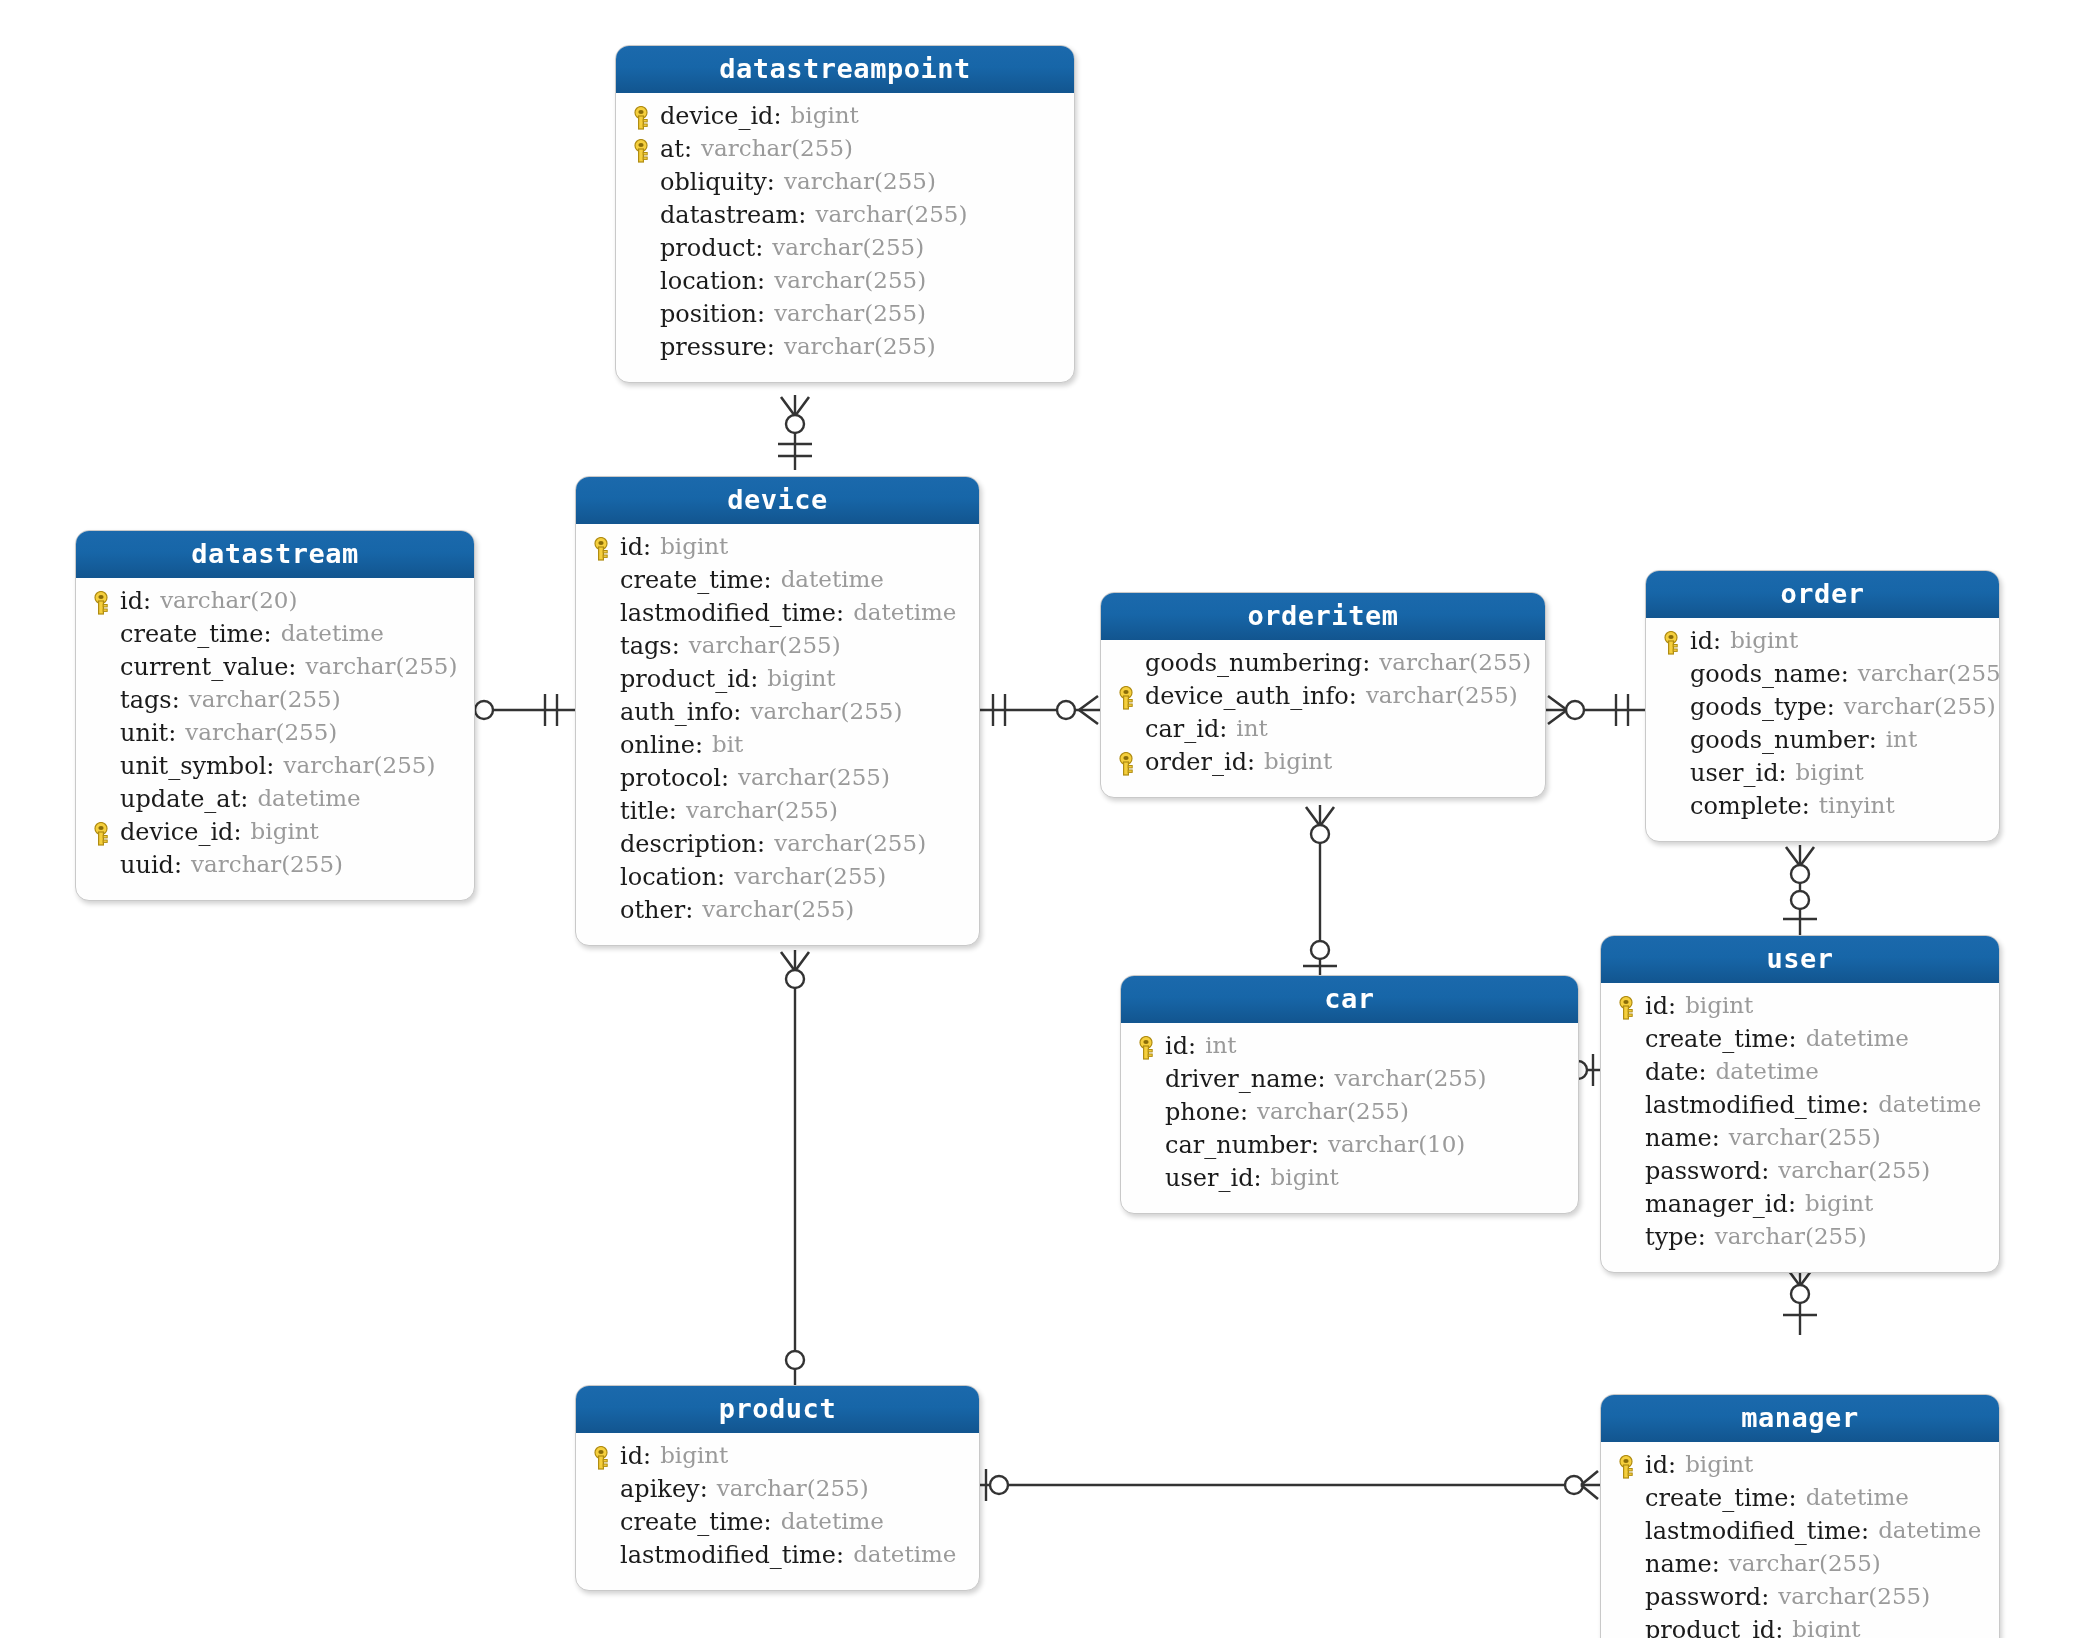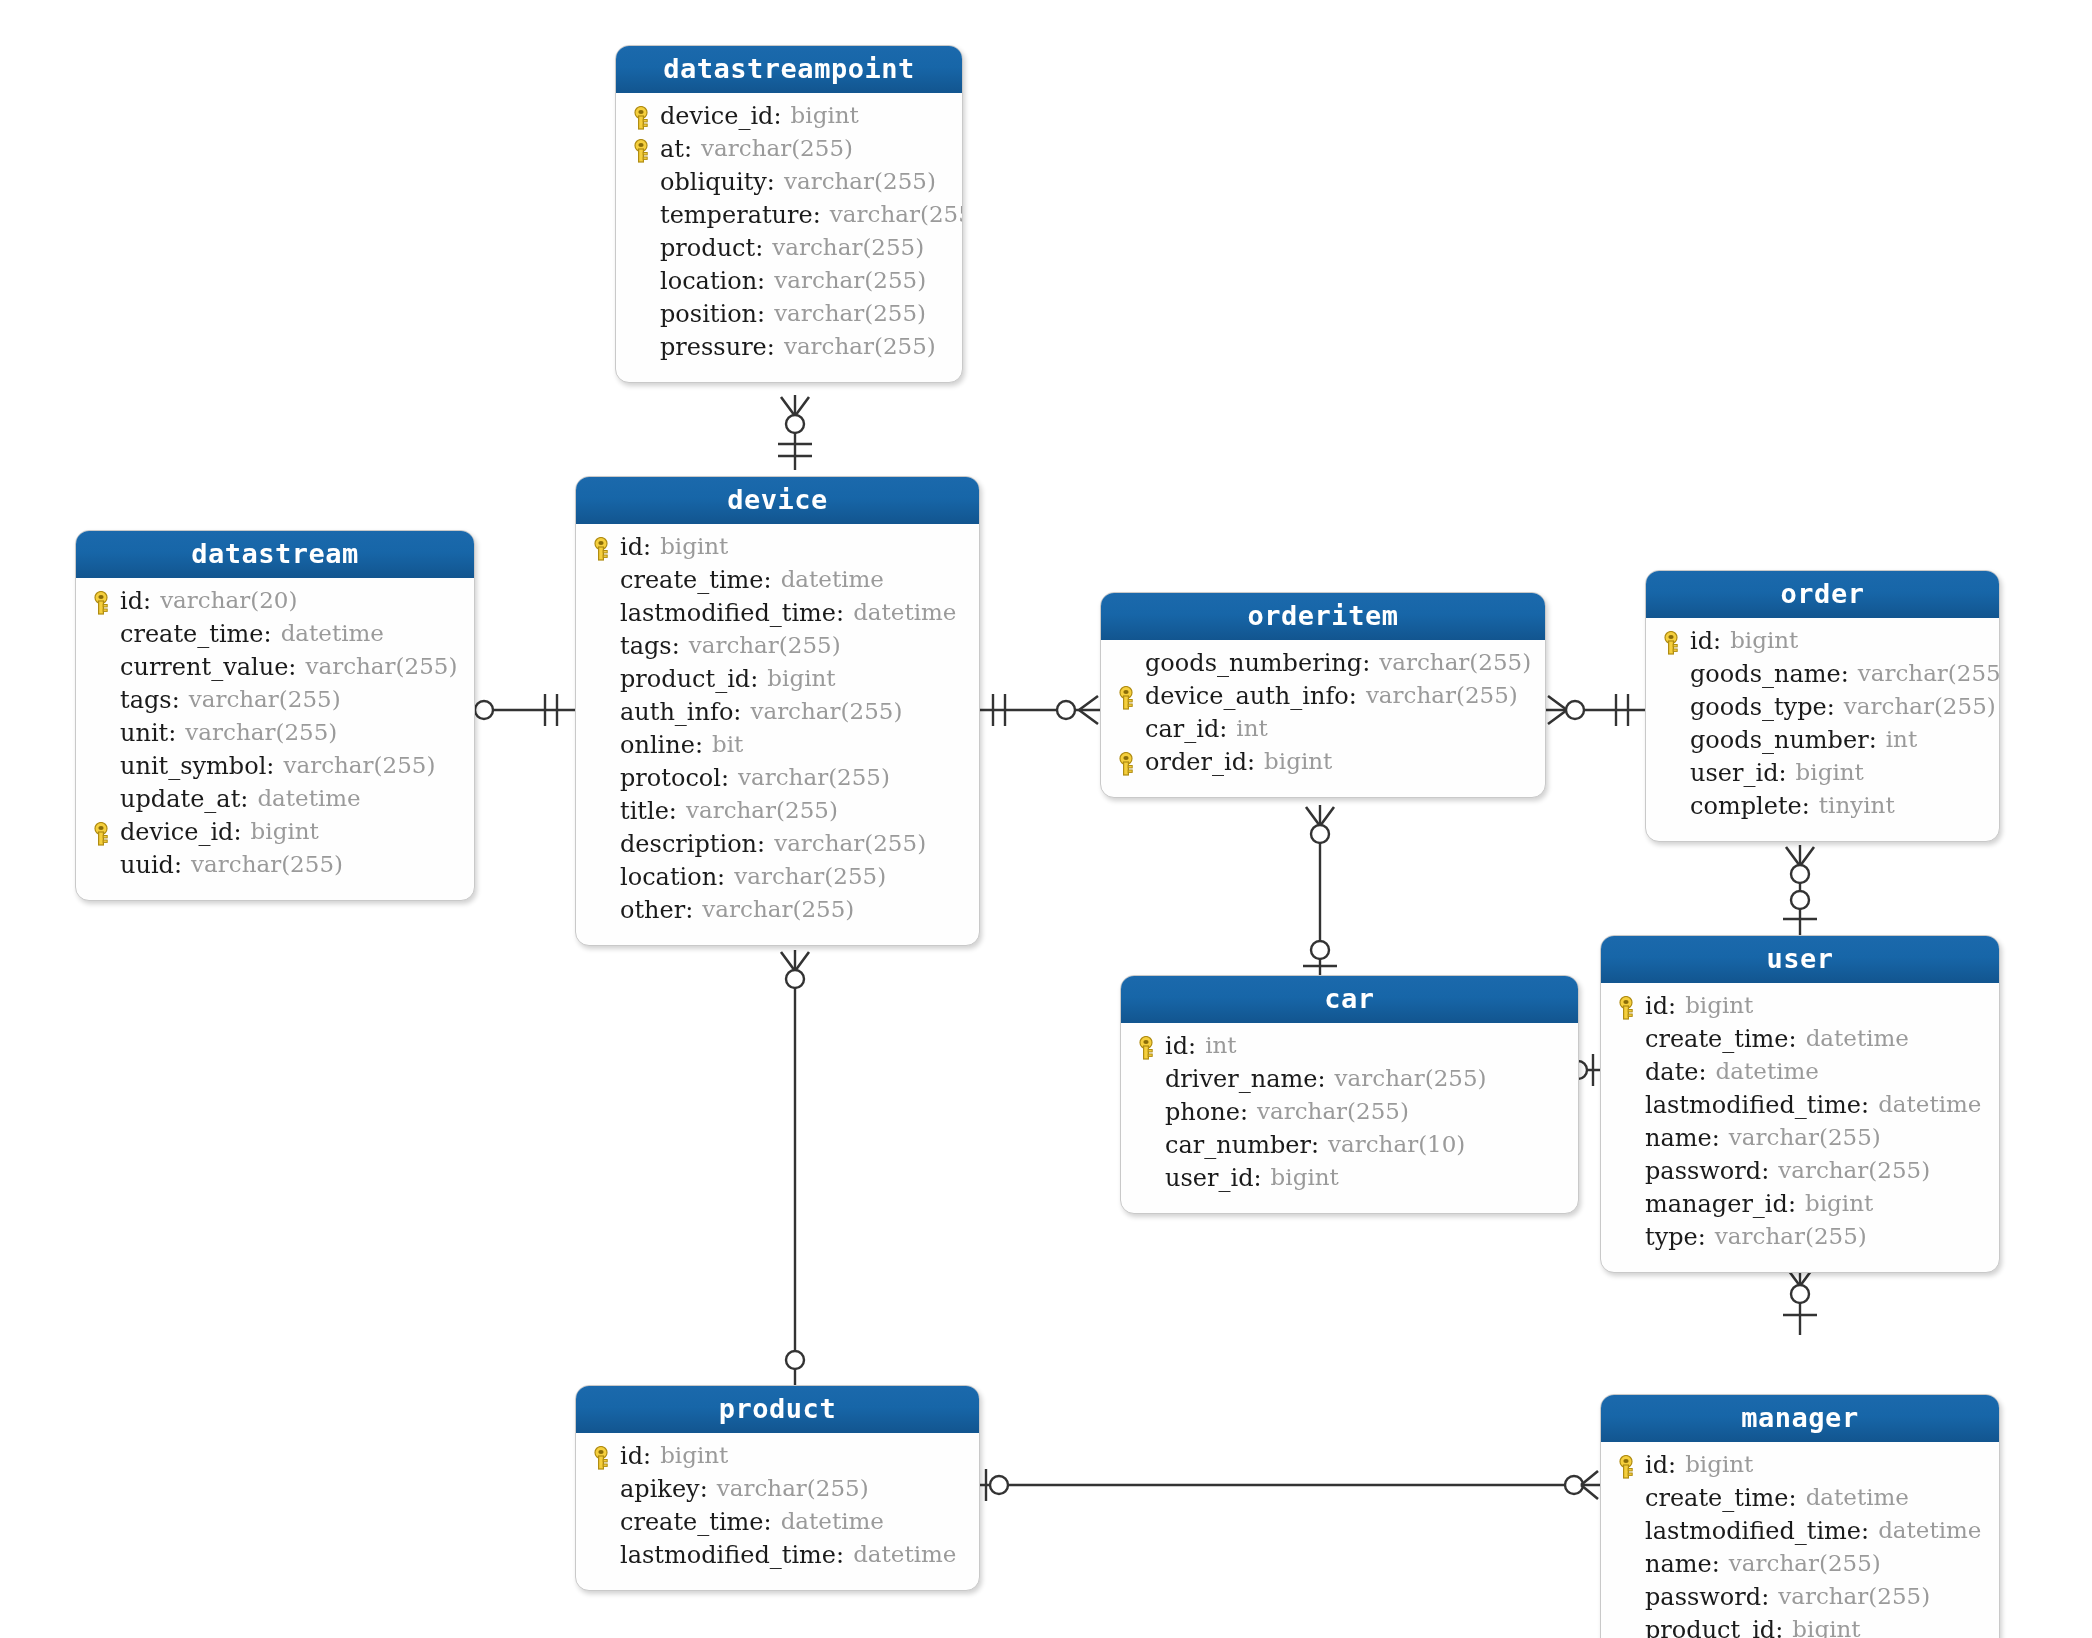--- a/index.html
+++ b/index.html
@@ -90,21 +90,21 @@
       <circle cx="795" cy="1360" r="9" fill="#fff"></circle>
 
       <line x1="980" y1="1485" x2="1600" y2="1485"></line>
       <line x1="986" y1="1469" x2="986" y2="1501"></line>
       <circle cx="999" cy="1485" r="9" fill="#fff"></circle>
       <circle cx="1574" cy="1485" r="9" fill="#fff"></circle>
       <path d="M1598,1471 L1581,1485 M1598,1499 L1581,1485" stroke-width="2.6"></path>
     </g>
   </svg>
 
-  <div class="entity" style="left:615px;top:45px;width:348px;">
+  <div class="entity" style="left:615px;top:45px;width:460px;">
     <div class="ehead">datastreampoint</div>
     <div class="ebody">
         <div class="field">
           <span class="kcell">
             <span class="key"><svg viewBox="0 0 22 24" width="22" height="24">
                 <circle cx="11" cy="6.5" r="6" fill="#f5cf3d" stroke="#b08c12" stroke-width="1.2"></circle>
                 <ellipse cx="11" cy="6" rx="2.6" ry="2.1" fill="#8a6d08"></ellipse>
                 <rect x="8.6" y="10" width="4.8" height="13" fill="#f5cf3d" stroke="#b08c12" stroke-width="1.2"></rect>
                 <rect x="13.2" y="13.5" width="4" height="2.4" fill="#f5cf3d" stroke="#b08c12" stroke-width="1"></rect>
                 <rect x="13.2" y="18" width="4" height="2.4" fill="#f5cf3d" stroke="#b08c12" stroke-width="1"></rect>
@@ -126,21 +126,21 @@
           <span class="fname">at:</span>
           <span class="ftype">varchar(255)</span>
         </div>
         <div class="field">
           <span class="kcell"></span>
           <span class="fname">obliquity:</span>
           <span class="ftype">varchar(255)</span>
         </div>
         <div class="field">
           <span class="kcell"></span>
-          <span class="fname">temperature:</span>
+          <span class="fname">datastream:</span>
           <span class="ftype">varchar(255)</span>
         </div>
         <div class="field">
           <span class="kcell"></span>
           <span class="fname">product:</span>
           <span class="ftype">varchar(255)</span>
         </div>
         <div class="field">
           <span class="kcell"></span>
           <span class="fname">location:</span>

